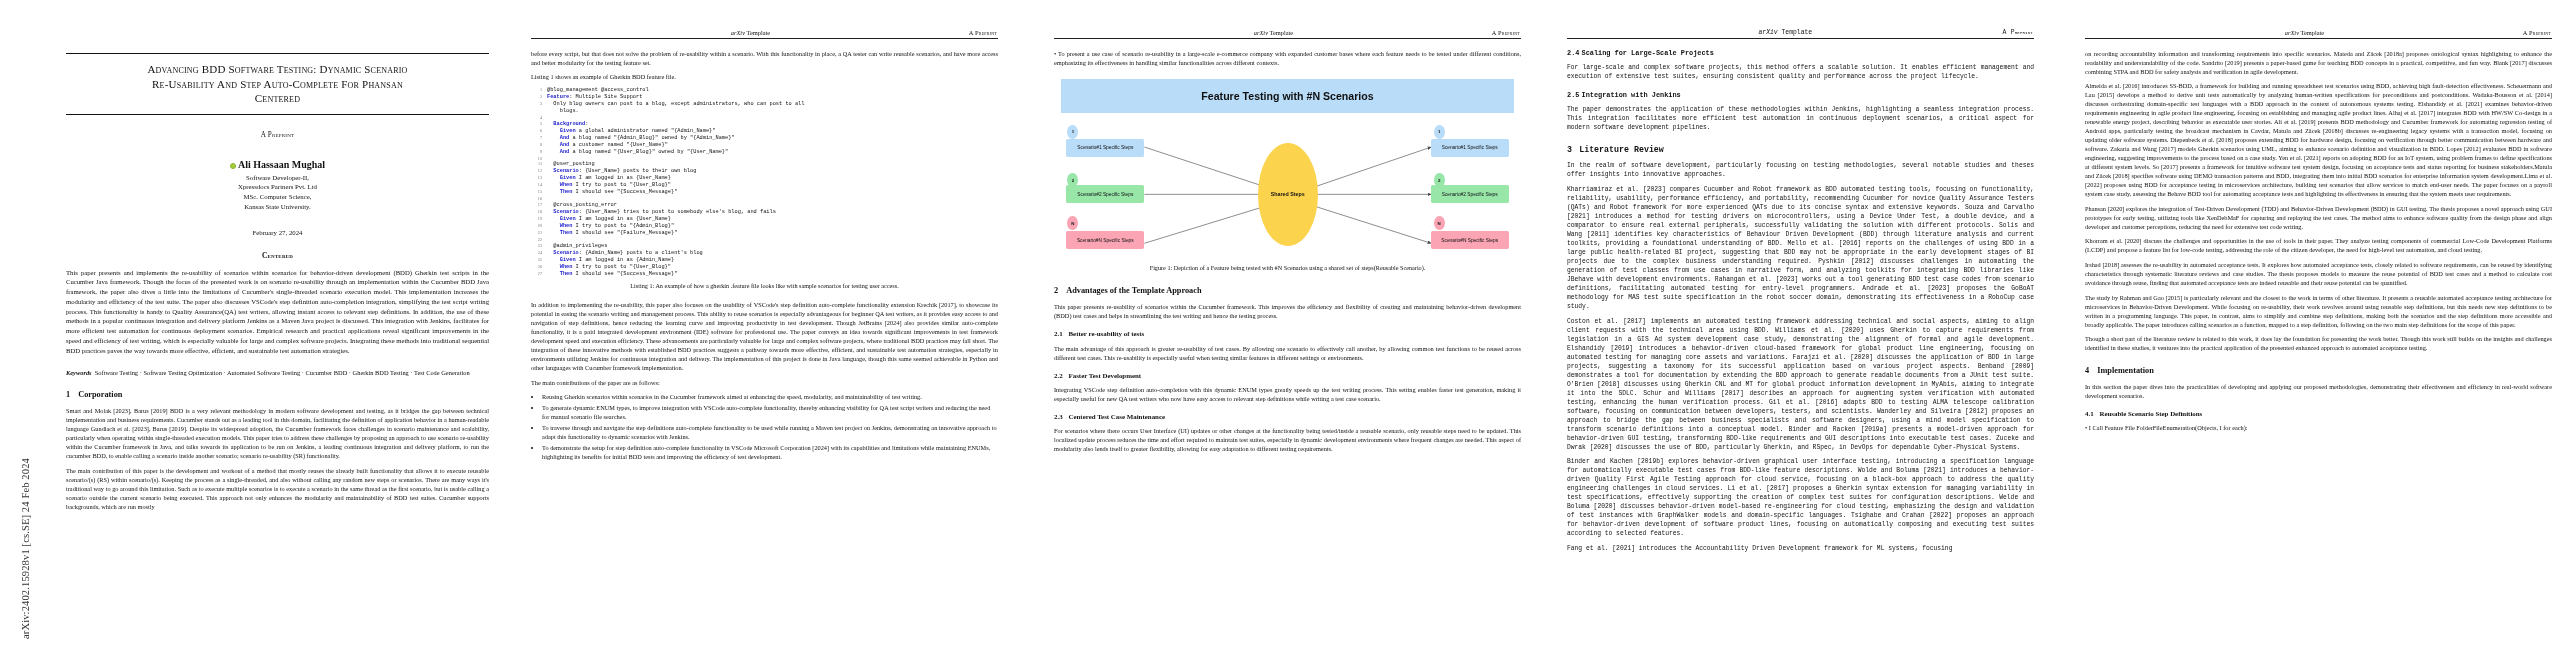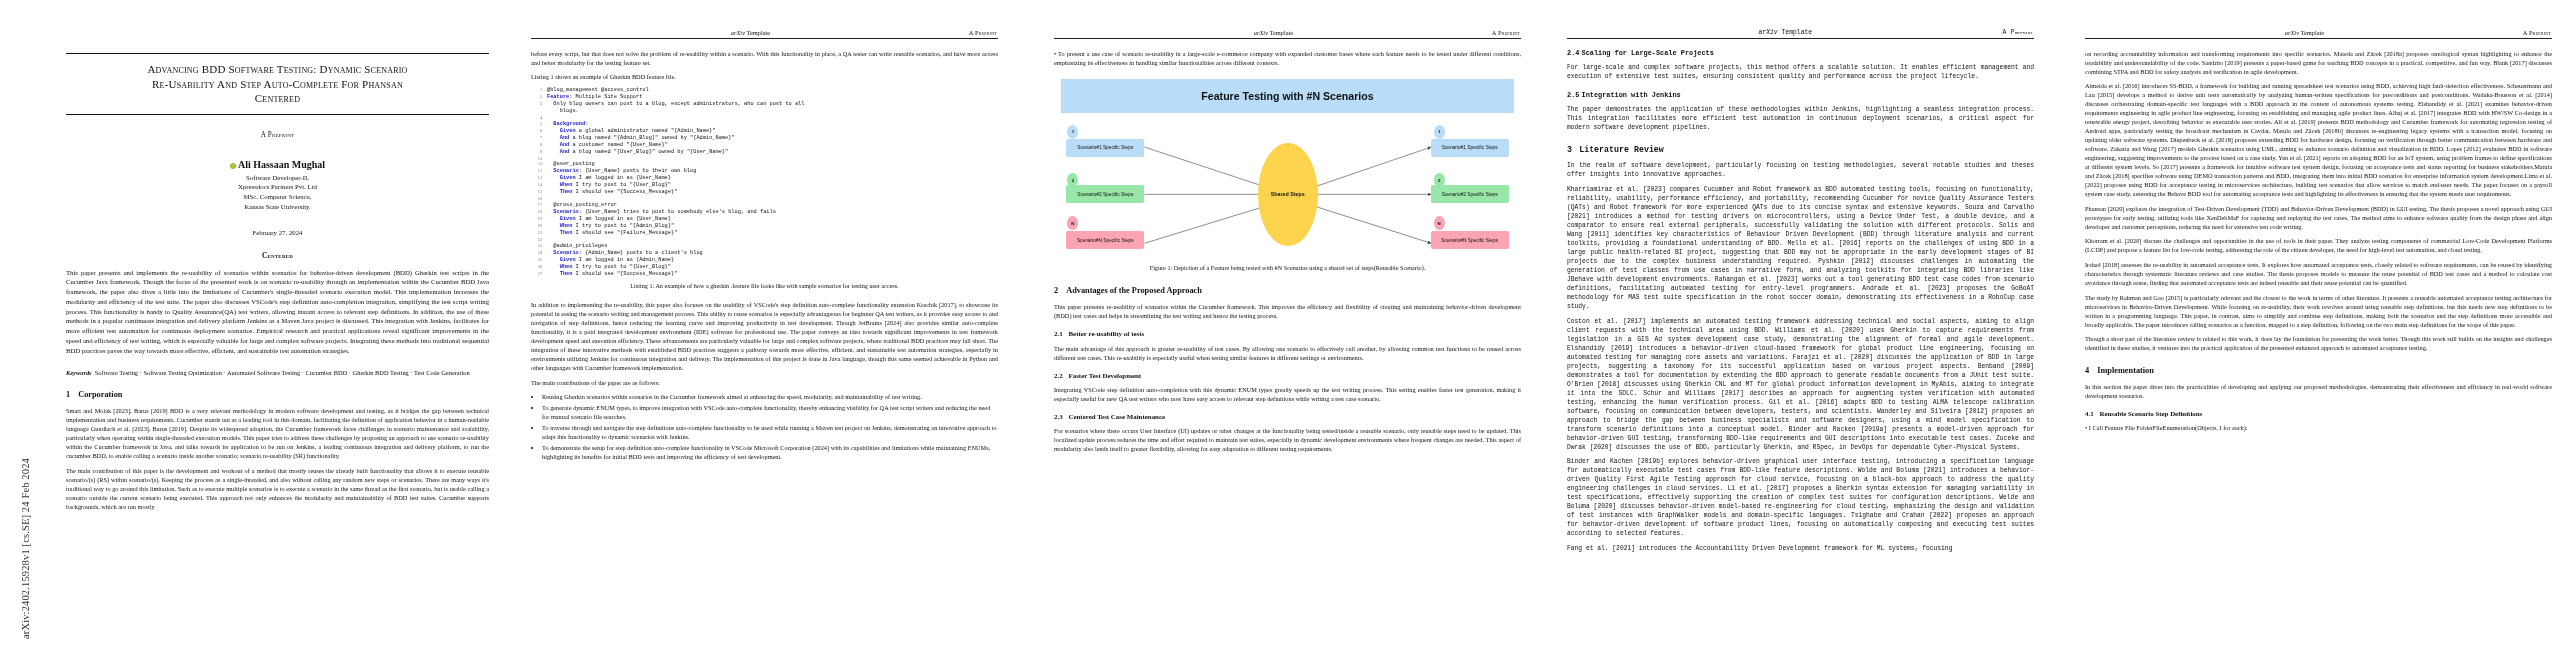--- a/index.html
+++ b/index.html
@@ -239,21 +239,21 @@
           <div class="badge green" style="left:373px;top:51px;">2</div>
           <div class="node green" style="left:370px;top:63px;">Scenario#2 Specific Steps</div>
           <div class="badge pink" style="left:373px;top:94px;">N</div>
           <div class="node pink" style="left:370px;top:109px;">Scenario#N Specific Steps</div>
         </div>
 
         <div class="caption">Figure 1: Depiction of a Feature being tested with #N Scenarios using a shared set of steps(Reusable Scenario).</div>
       </div>
 
       <h2 class="sec">
-        <span class="num">2</span><span>Advantages of the Proposed Approach</span>
+        <span class="num">2</span><span>Advantages of the Template Approach</span>
       </h2>
       <p class="b">This paper presents re-usability of scenarios within the Cucumber framework. This improves the efficiency and flexibility of creating and maintaining behavior-driven development (BDD) test cases and helps in streamlining the test writing and hence the testing process.</p>
 
       <h3 class="sub">
         <span class="num">2.1</span><span>Better re-usability of tests</span>
       </h3>
       <p class="b">The main advantage of this approach is greater re-usability of test cases. By allowing one scenario to effectively call another, by allowing common test functions to be reused across different test cases. This re-usability is especially useful when testing similar features in different settings or environments.</p>
 
       <h3 class="sub">
         <span class="num">2.2</span><span>Faster Test Development</span>

